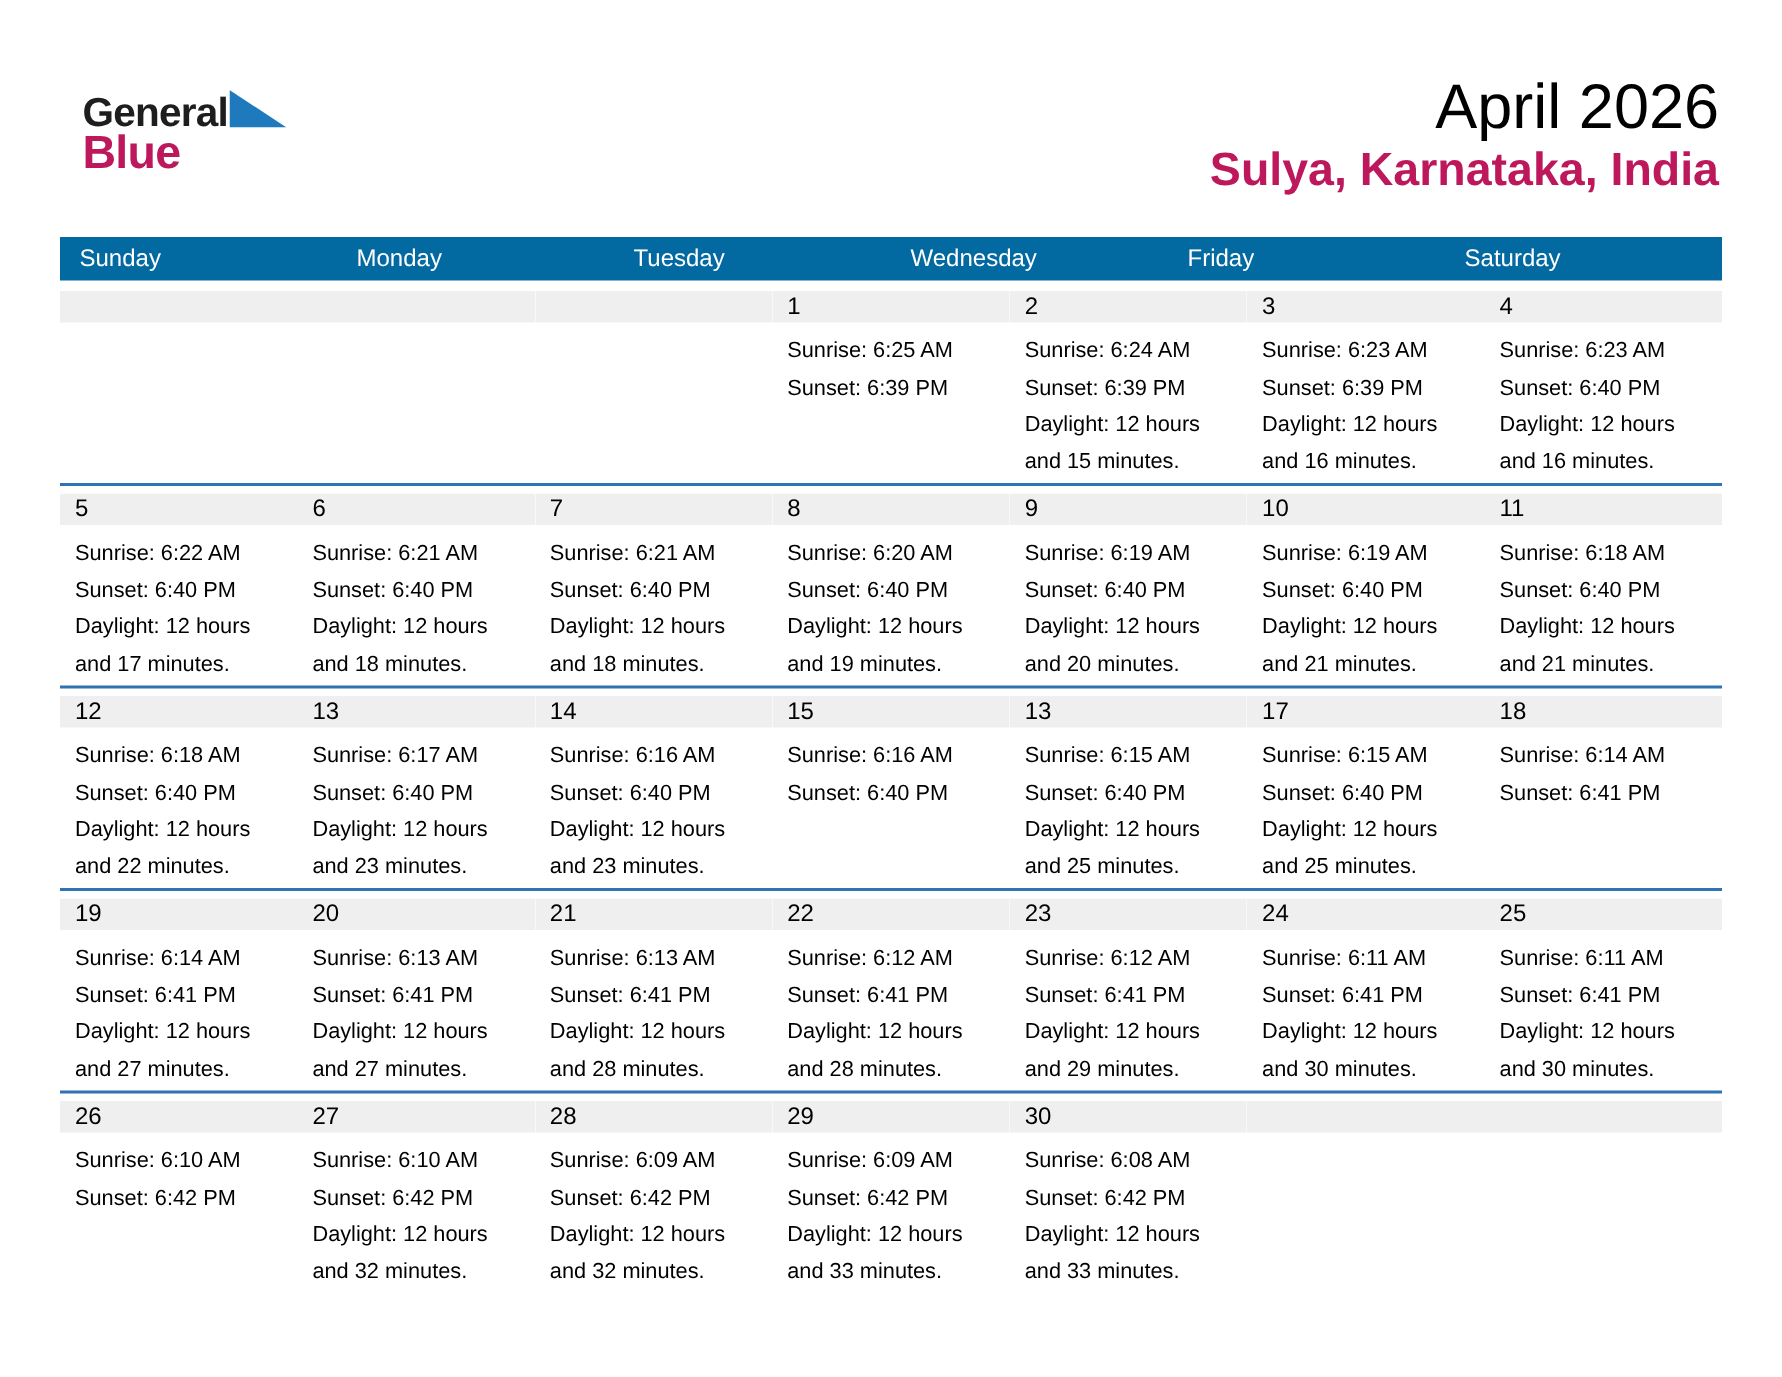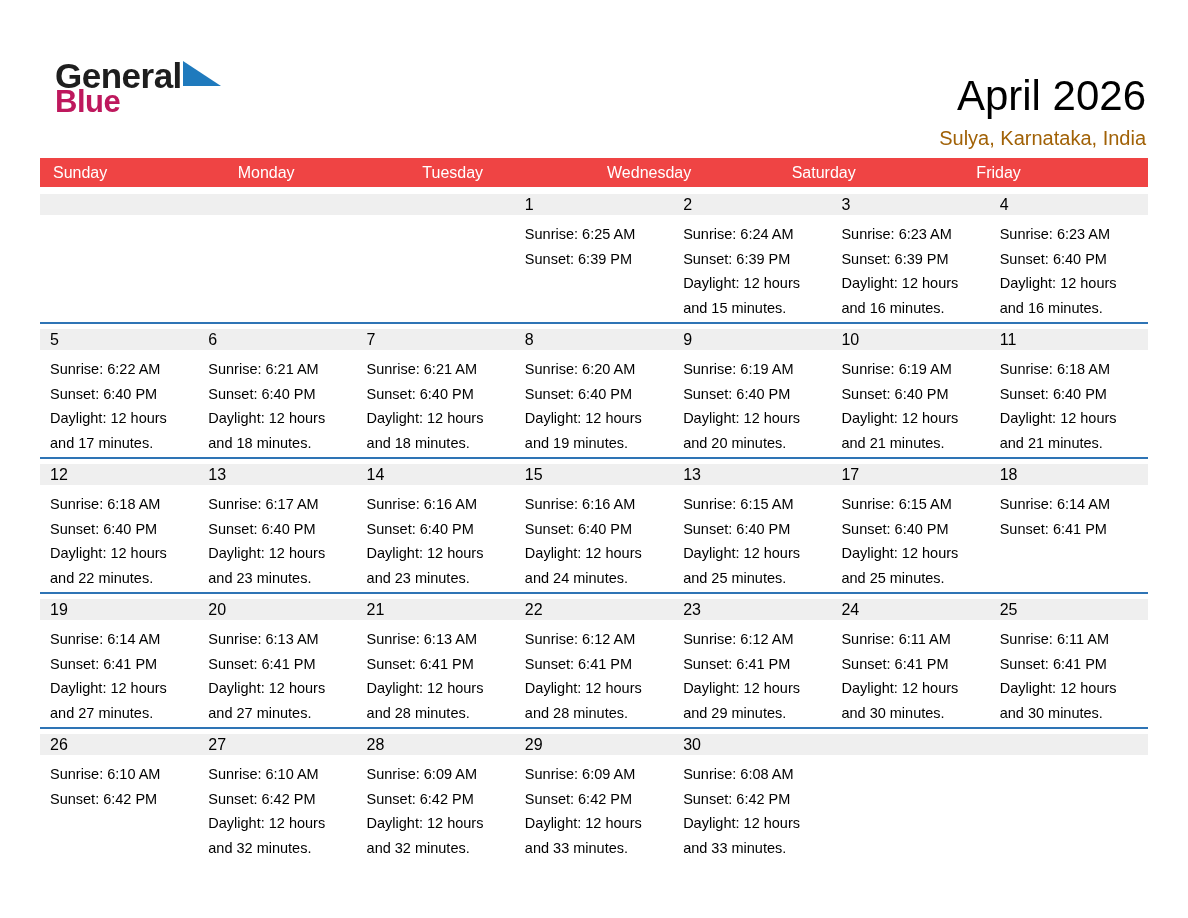--- a/index.html
+++ b/index.html
@@ -7,38 +7,38 @@
     width: 1188px; height: 918px; overflow: hidden;
     font-family: "Liberation Sans", sans-serif;
     color: #000000;
   }
   .page { position: relative; width: 1188px; height: 918px; background: #ffffff; }
 
   
   .logo { position: absolute; left: 55px; top: 60px; }
   .logo-line1 { display: flex; align-items: flex-end; }
   .logo-general {
-    font-size: 35px; line-height: 31px; color: #1e1e1e;
+    font-size: 27px; line-height: 31px; color: #1e1e1e;
     letter-spacing: -0.5px; font-weight: 600; text-align: center;
   }
   .logo-triangle { display: inline-block; margin-left: 1px; margin-bottom: 1px; }
   .logo-blue {
     font-size: 31px; line-height: 28px; color: #be185d;
     letter-spacing: -0.5px; font-weight: 600; margin-top: -3px;
   }
 
-  .titles { position: absolute; right: 42px; top: 73px; text-align: right; }
+  .titles { position: absolute; right: 42px; top: 48px; text-align: right; }
   .month-title { font-size: 42px; line-height: 46px; color: #000000; }
-  .location { font-size: 20px; line-height: 30px; color: #a16207; margin-top: 4px; }
+  .location { font-size: 31px; line-height: 30px; color: #be185d; margin-top: 4px; font-weight: bold; }
 
   
   .calendar { position: absolute; left: 40px; top: 158px; width: 1108px; }
 
   .weekday-row {
-    display: flex; background: #ef4444; height: 29px;
+    display: flex; background: #0369a1; height: 29px;
   }
   .weekday {
     flex: 1 1 0; color: #ffffff; font-size: 16px; line-height: 29px;
     padding-left: 13px; box-sizing: border-box; white-space: nowrap;
   }
 
   .week-row {
     display: flex; height: 135px; box-sizing: border-box;
     border-top: 2px solid #2E74B5; padding-top: 5px;
   }
@@ -73,22 +73,22 @@
     <div class="month-title">April 2026</div>
     <div class="location">Sulya, Karnataka, India</div>
   </div>
 
   <div class="calendar">
     <div class="weekday-row" id="weekday-row">
         <div class="weekday">Sunday</div>
         <div class="weekday">Monday</div>
         <div class="weekday">Tuesday</div>
         <div class="weekday">Wednesday</div>
+        <div class="weekday">Friday</div>
         <div class="weekday">Saturday</div>
-        <div class="weekday">Friday</div>
       </div>
     <div id="weeks">
         <div class="week-row">
           <div class="cell">
             <div class="daynum"></div>
           </div>
           <div class="cell">
             <div class="daynum"></div>
           </div>
           <div class="cell">
@@ -207,21 +207,20 @@
               <div class="line">Sunrise: 6:16 AM</div>
               <div class="line">Sunset: 6:40 PM</div>
               <div class="line">Daylight: 12 hours and 23 minutes.</div>
             </div>
           </div>
           <div class="cell">
             <div class="daynum">15</div>
             <div class="details">
               <div class="line">Sunrise: 6:16 AM</div>
               <div class="line">Sunset: 6:40 PM</div>
-              <div class="line">Daylight: 12 hours and 24 minutes.</div>
             </div>
           </div>
           <div class="cell">
             <div class="daynum">13</div>
             <div class="details">
               <div class="line">Sunrise: 6:15 AM</div>
               <div class="line">Sunset: 6:40 PM</div>
               <div class="line">Daylight: 12 hours and 25 minutes.</div>
             </div>
           </div>

